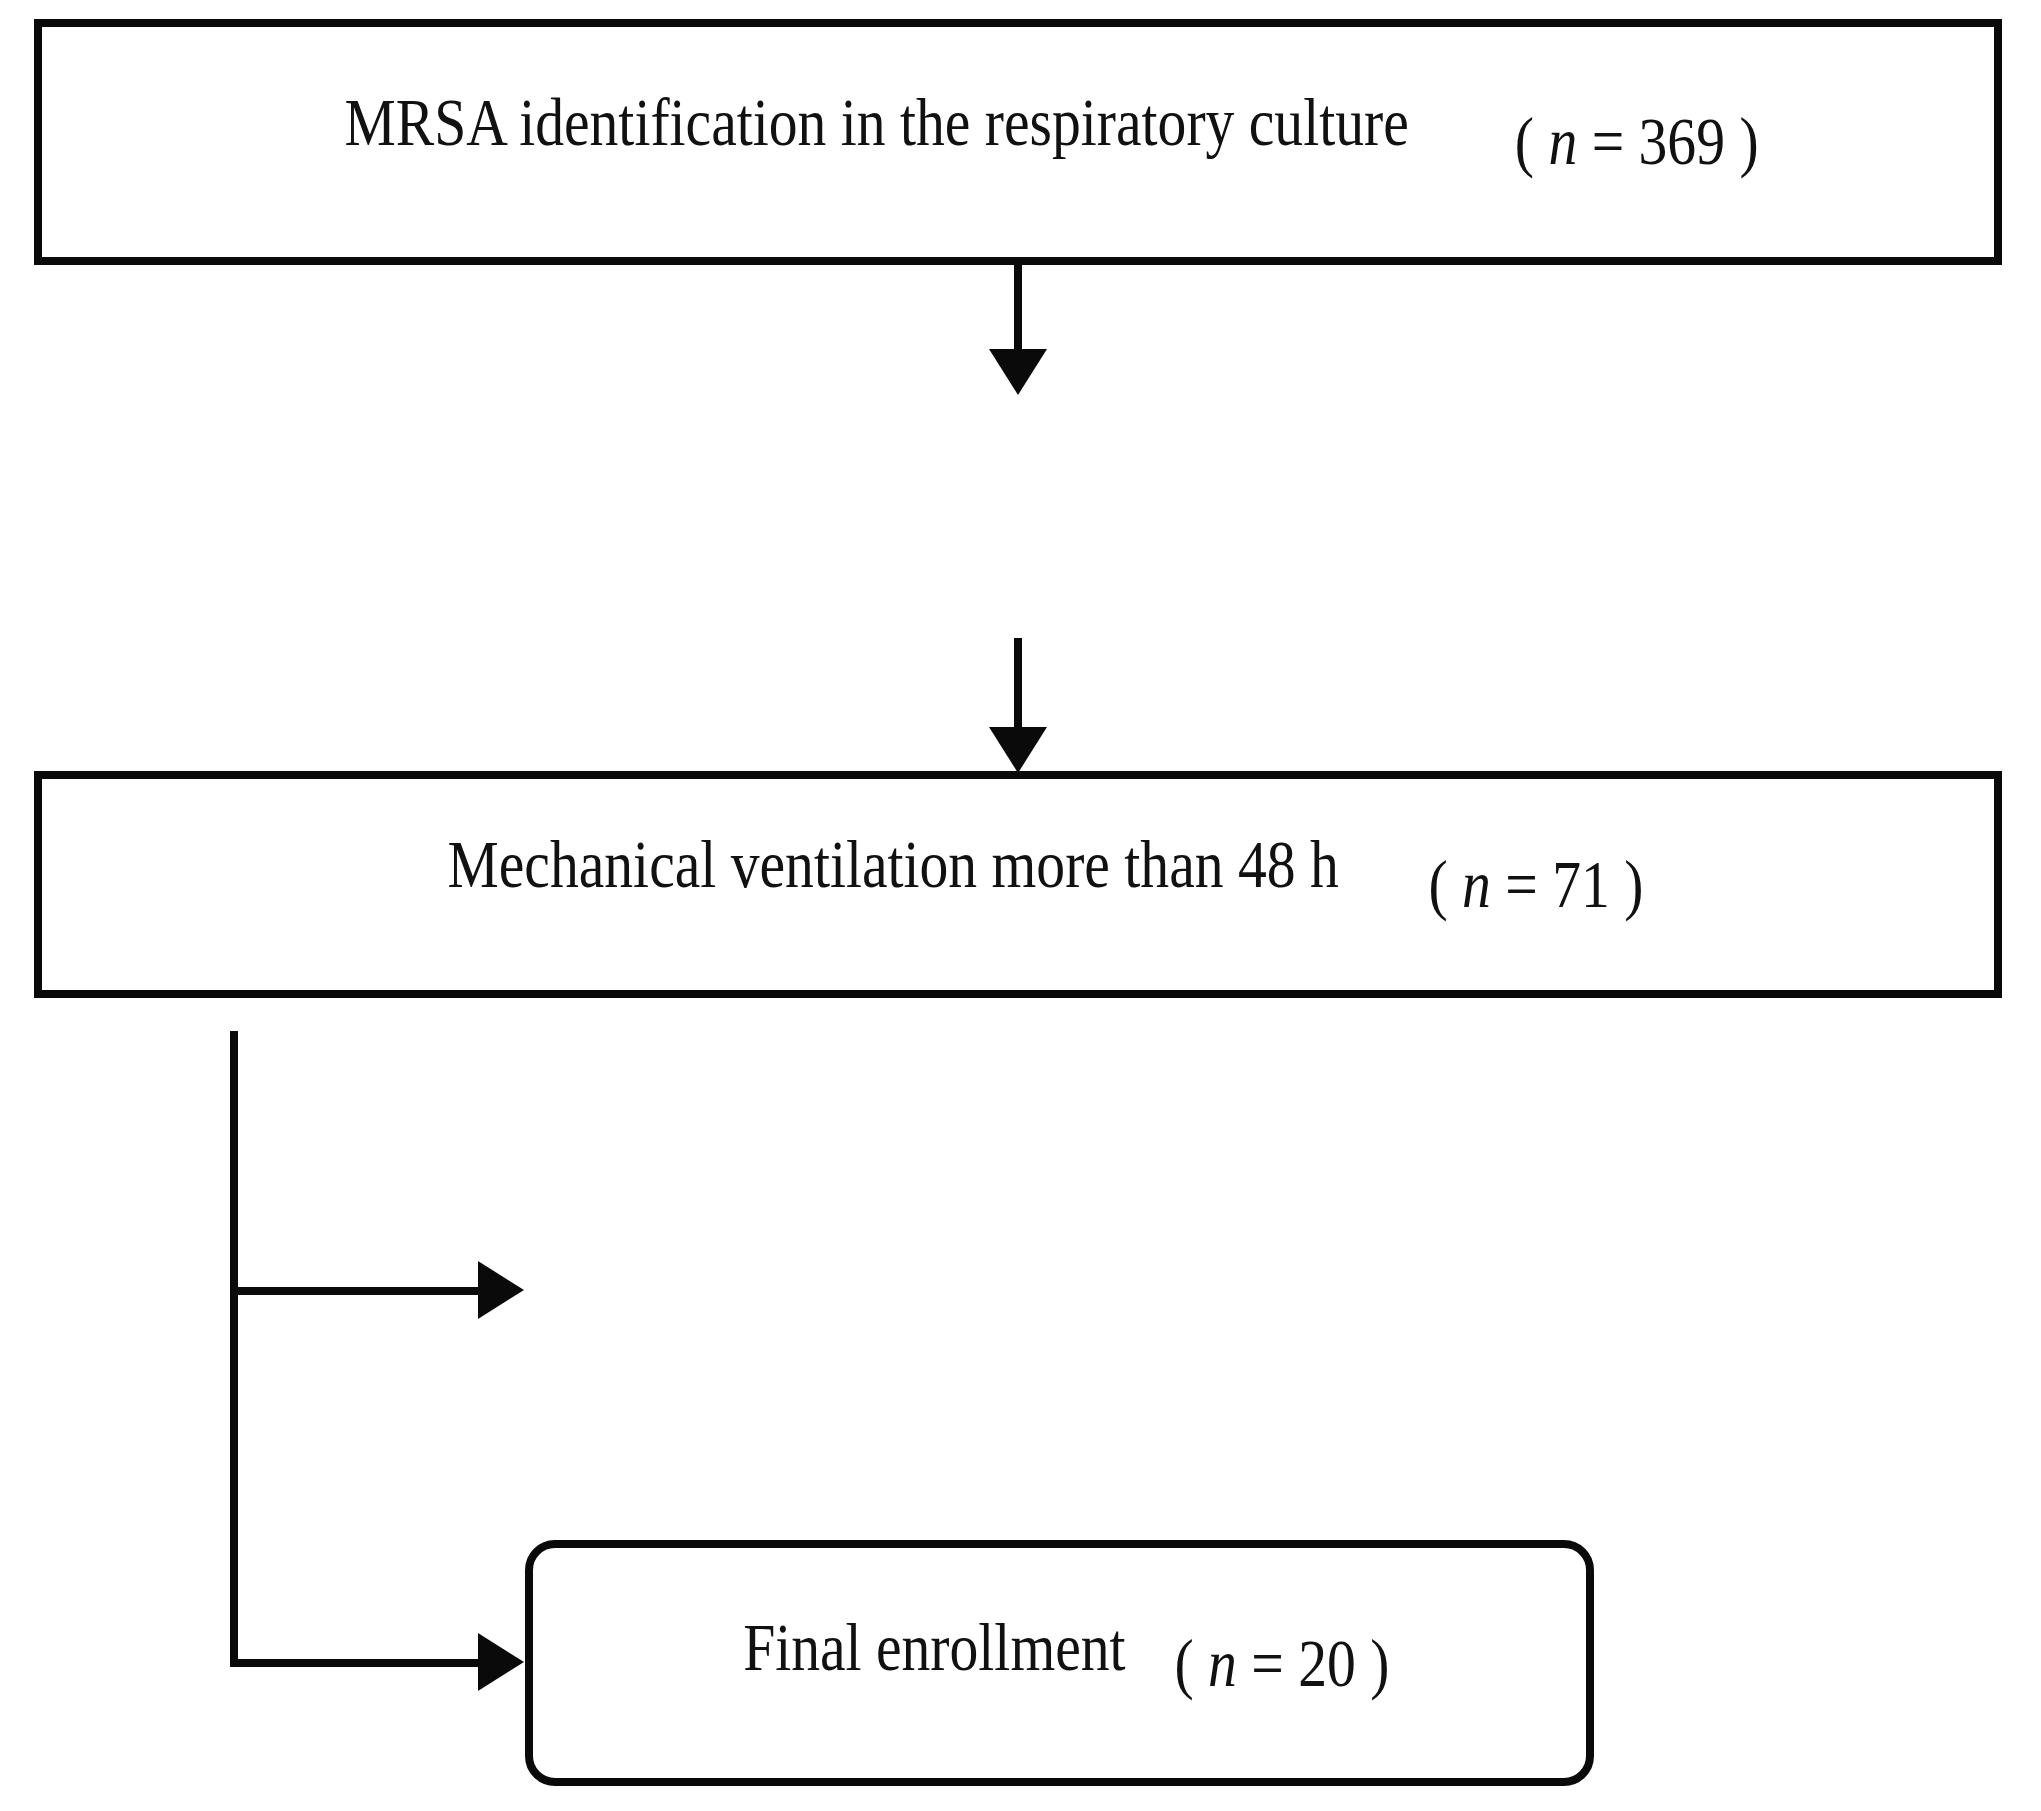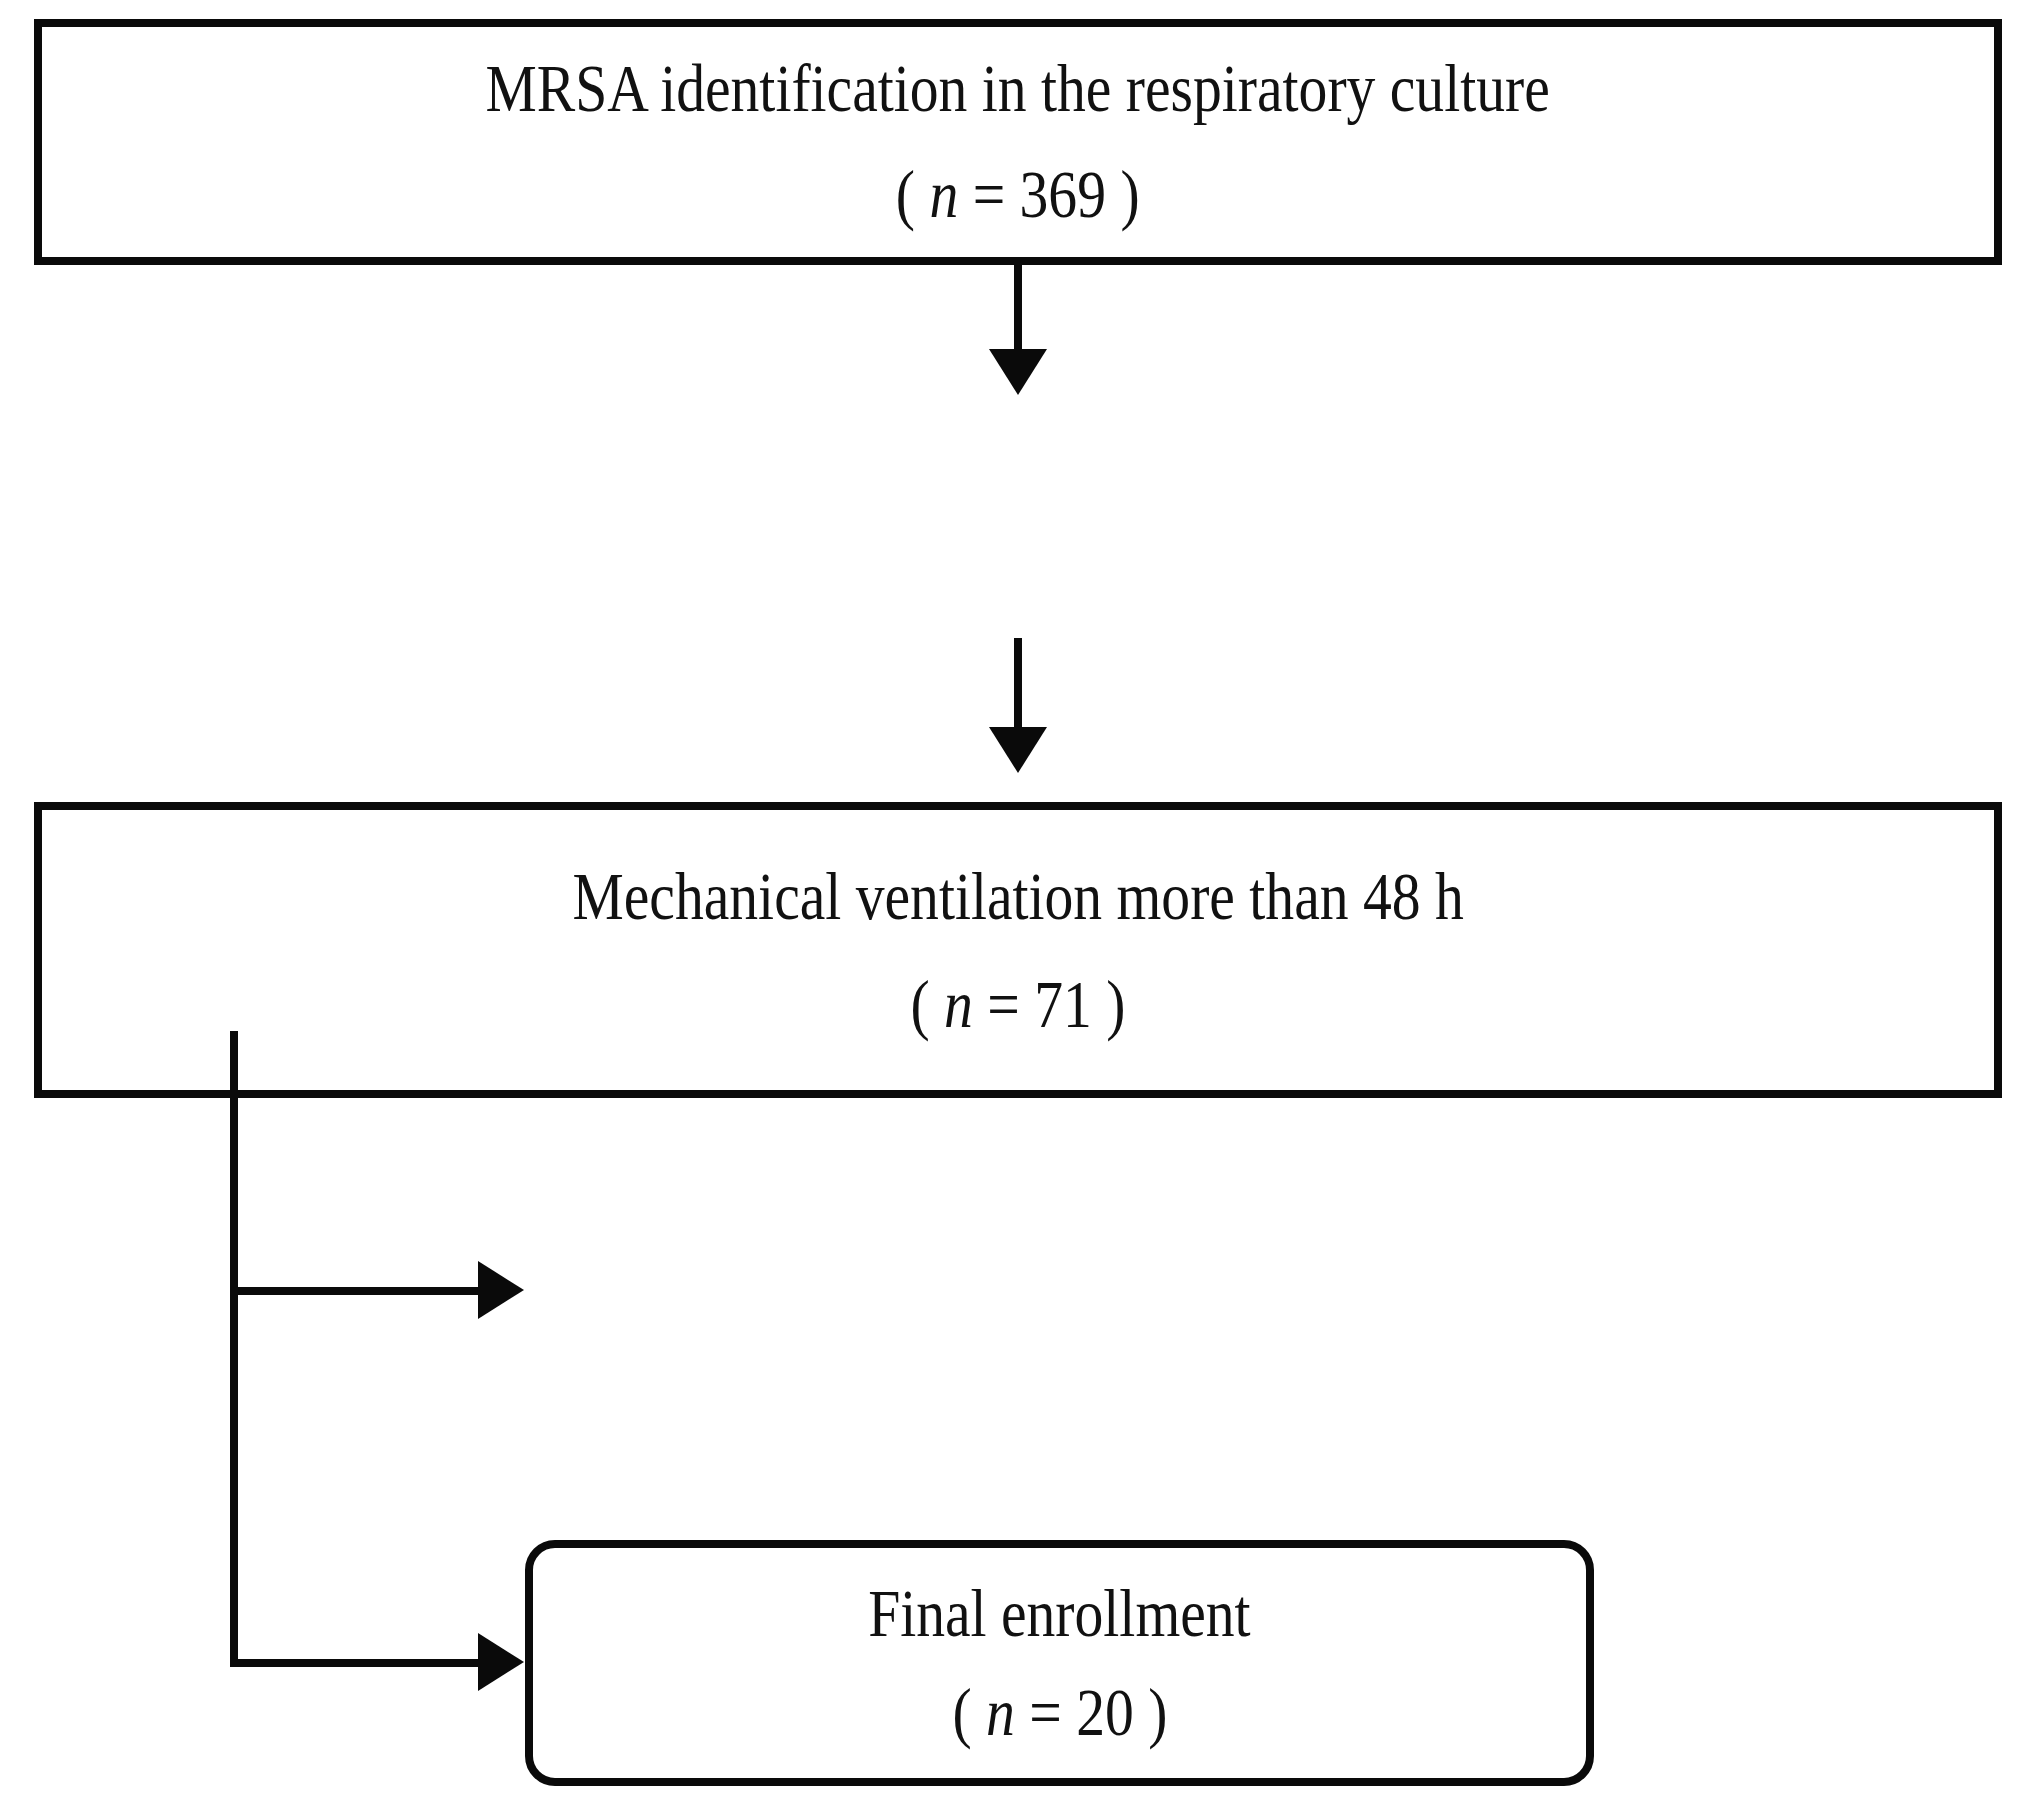--- a/index.html
+++ b/index.html
@@ -14,21 +14,21 @@
     background: #ffffff;
     font-family: "Liberation Serif", "DejaVu Serif", serif;
     overflow: hidden;
   }
   .flow-box {
     position: absolute;
     box-sizing: border-box;
     border: 8px solid #0a0a0a;
     background: #ffffff;
     display: flex;
-    flex-direction: column;
+    flex-direction: row;
     align-items: center;
     justify-content: center;
   }
   .box-line {
     color: #111111;
     text-align: center;
     white-space: nowrap;
     line-height: 1.0;
     transform: scaleX(0.86);
     transform-origin: center center;
@@ -89,21 +89,21 @@
     <div class="box-line line-count"><span>( </span><span class="ital-n">n</span><span> = </span><span>369</span><span> )</span></div>
   </div>
 
   <div class="conn v-line" style="left:1014px; top:264px; width:8px; height:89px;"></div>
   <div class="arrow-down" style="left:989px; top:349px;"></div>
 
 
   <div class="conn v-line" style="left:1014px; top:638px; width:8px; height:92px;"></div>
   <div class="arrow-down" style="left:989px; top:727px;"></div>
 
-  <div class="flow-box box-3" style="left:34px; top:802px; width:1968px; height:296px;justify-content:center;">
+  <div class="flow-box box-3" style="left:34px; top:771px; width:1968px; height:227px;justify-content:center;">
     <div class="box-line line-title">Mechanical ventilation more than 48 h</div>
     <div class="box-line line-count"><span>( </span><span class="ital-n">n</span><span> = </span><span>71</span><span> )</span></div>
   </div>
 
   <div class="conn v-line" style="left:230px; top:1031px; width:8px; height:636px;"></div>
 
   <div class="conn h-line" style="left:230px; top:1287px; width:254px; height:8px;"></div>
   <div class="arrow-right" style="left:478px; top:1261px;"></div>
 
   <div class="conn h-line" style="left:230px; top:1659px; width:254px; height:8px;"></div>

